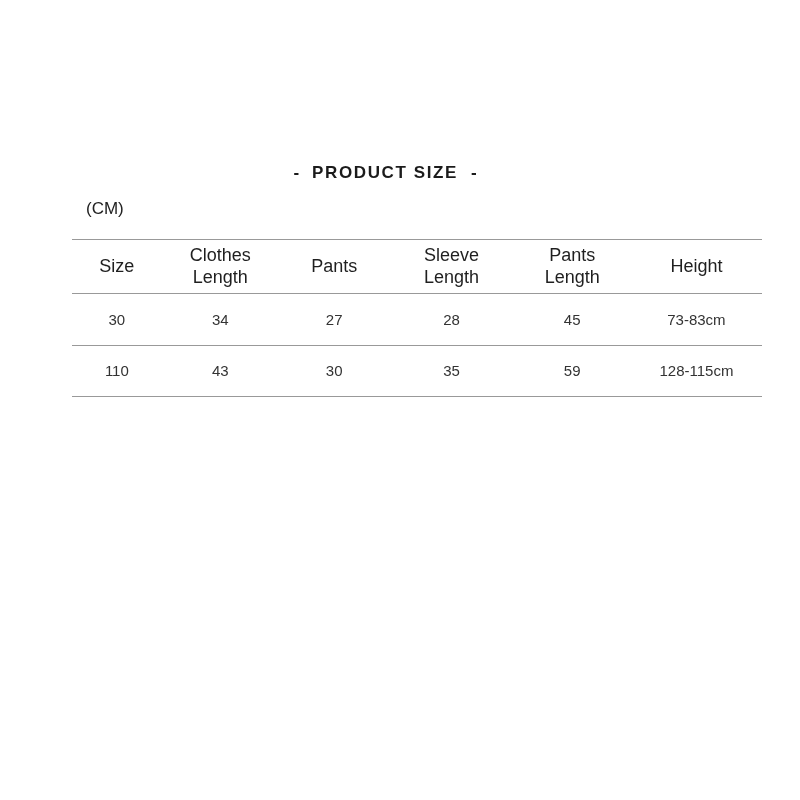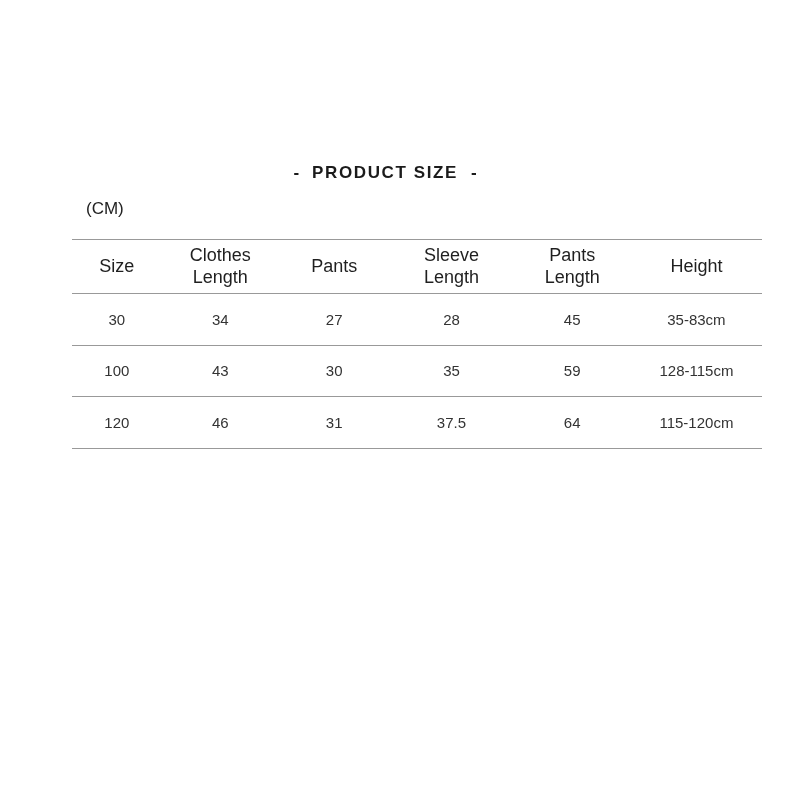--- a/index.html
+++ b/index.html
@@ -91,32 +91,24 @@
       <th>Height</th>
     </tr>
   </thead>
   <tbody>
     <tr>
       <td>30</td>
       <td>34</td>
       <td>27</td>
       <td>28</td>
       <td>45</td>
-      <td>35-83cm</td>
+      <td>73-83cm</td>
     </tr>
     <tr>
-      <td>100</td>
+      <td>110</td>
       <td>43</td>
       <td>30</td>
       <td>35</td>
       <td>59</td>
       <td>128-115cm</td>
     </tr>
-    <tr>
-      <td>120</td>
-      <td>46</td>
-      <td>31</td>
-      <td>37.5</td>
-      <td>64</td>
-      <td>115-120cm</td>
-    </tr>
   </tbody>
 </table>
 
 </body></html>

